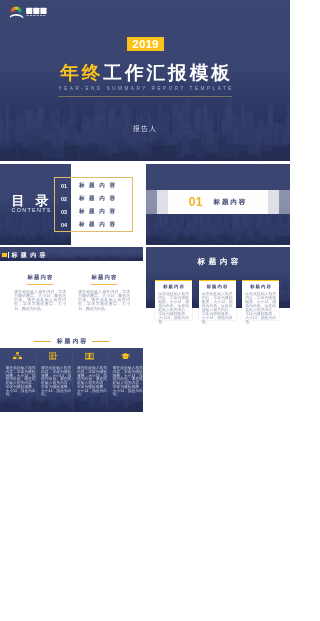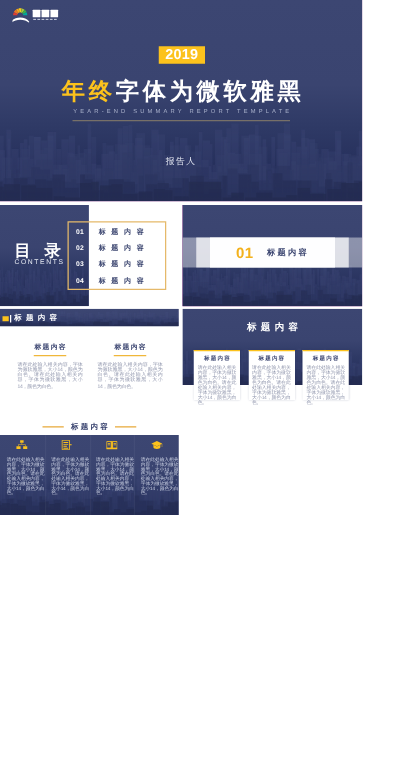--- a/index.html
+++ b/index.html
@@ -3,21 +3,21 @@
 <meta charset="utf-8">
 <title>Year-End Summary Report Template</title>
 <style>
 *{box-sizing:border-box;margin:0;padding:0;}
 html,body{width:290px;height:621px;}
 body{background:#ffffff;font-family:"Liberation Sans",sans-serif;overflow:hidden;
      -webkit-font-smoothing:antialiased;}
 .page{width:290px;height:621px;position:relative;background:#fff;overflow:hidden;}
 
 
-.slide{position:absolute;overflow:hidden;background:#701a75;}
+.slide{position:absolute;overflow:hidden;background:#000000;}
 
 
 #s1{left:0;top:0;width:290px;height:161px;}
 
 
 .col-l{left:0;width:143px;}
 .col-r{left:146px;width:144px;}
 .r1{top:164px;height:81px;}
 .r2{top:247px;height:82px;}
 .r3{top:331px;height:81px;}
@@ -498,21 +498,21 @@
       <g fill="#c8cee0">
         <rect x="35" y="19" width="4.6" height="1.8"></rect>
           <rect x="42" y="19" width="4.6" height="1.8"></rect>
         <rect x="49" y="19" width="4.6" height="1.8"></rect>
           <rect x="56" y="19" width="4.6" height="1.8"></rect>
         <rect x="63" y="19" width="4.6" height="1.8"></rect>
           <rect x="70" y="19" width="4.6" height="1.8"></rect>
       </g>
     </svg>
     <div class="year">2019</div>
-    <div class="maintitle"><span class="ac">年终</span><span>字体为微软雅黑</span></div>
+    <div class="maintitle"><span class="ac">年终</span><span>工作汇报模板</span></div>
     <div class="subtitle">YEAR-END SUMMARY REPORT TEMPLATE</div>
     <div class="rule"></div>
     <div class="presenter">报告人</div>
   </div>
 
   <div class="slide col-l r1" id="s2">
     <div class="panel">
       <div class="sky"></div>
       <svg class="skyline" height="40" viewBox="0 0 290 74" preserveAspectRatio="none">
           <use href="#skyline"></use>

